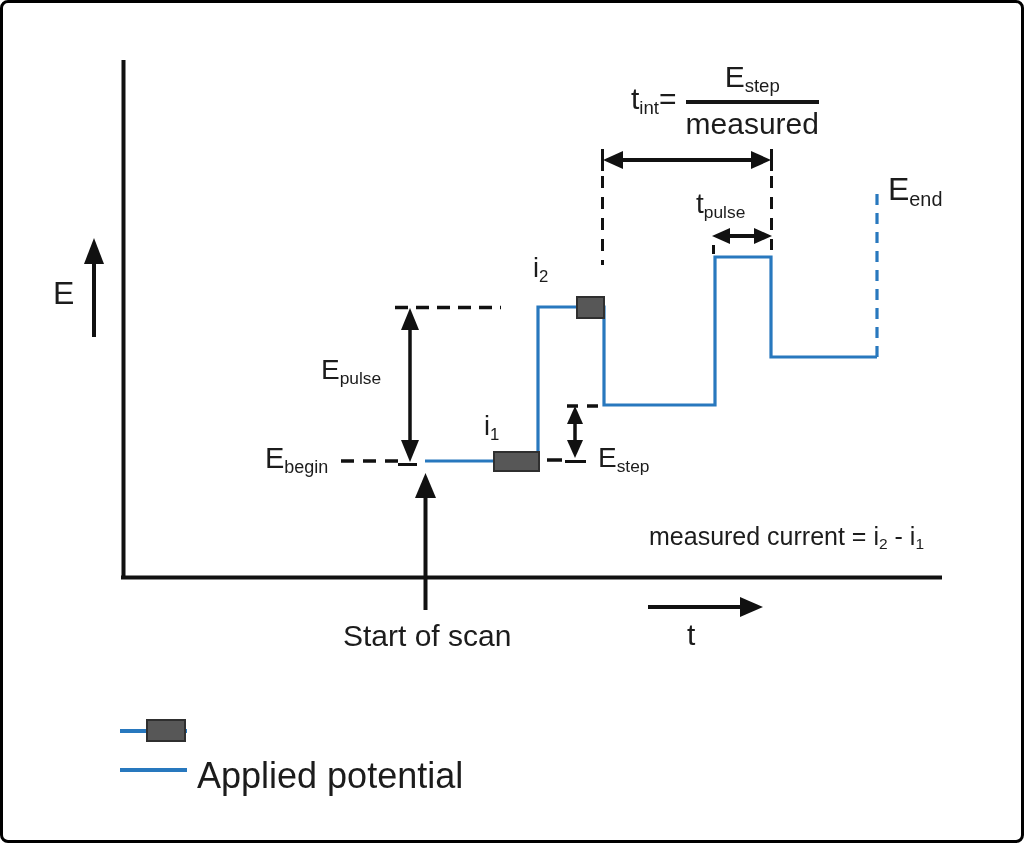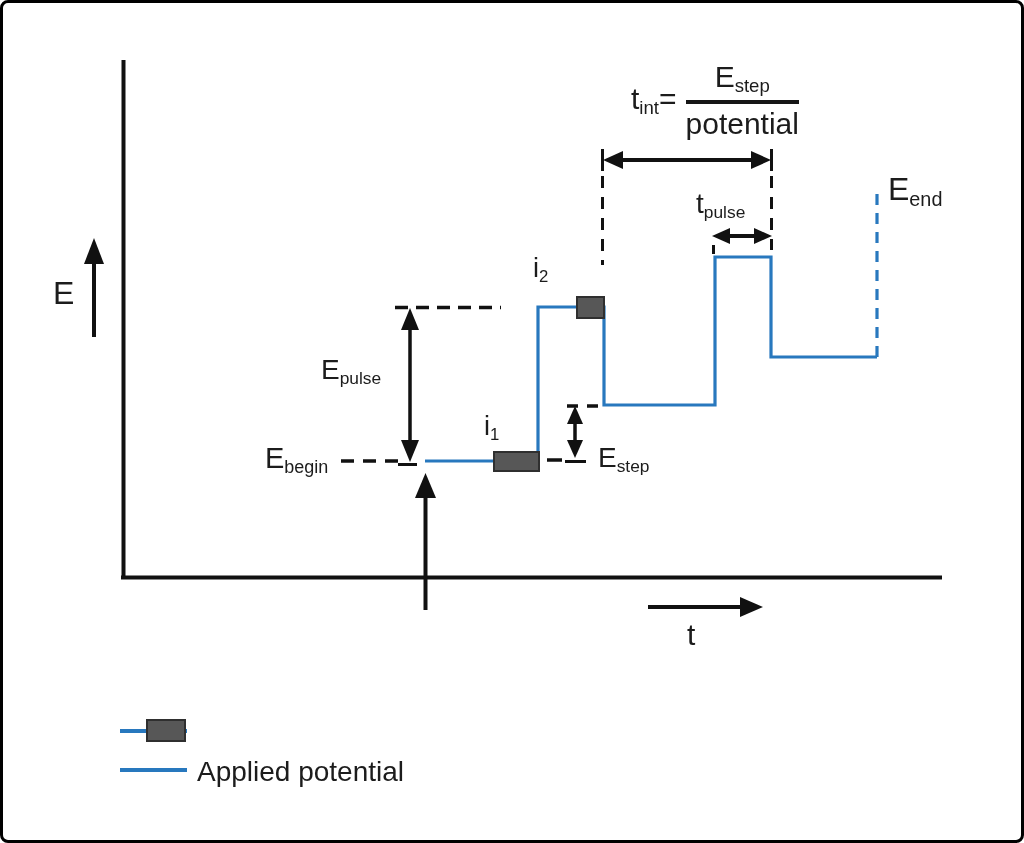--- a/index.html
+++ b/index.html
@@ -79,30 +79,32 @@
     <rect x="147" y="720" width="38" height="21" fill="#575757" stroke="#2f2f2f" stroke-width="2"></rect>
     <line x1="120" y1="770" x2="187" y2="770" stroke="#2878BE" stroke-width="4"></line>
   </svg>
 
   <div class="lbl" style="left:50px;top:274px;font-size:32px;"><span>E</span></div>
 
   <div class="formula" style="left:628px;top:57px;">
     <span class="lhs"><span>t</span><sub>int</sub><span>=</span></span>
     <span class="frac">
       <span class="num" style="display:block;"><span>E</span><sub>step</sub></span>
-      <span class="den" style="display:block;"><span>potential</span></span>
+      <span class="den" style="display:block;"><span>measured</span></span>
     </span>
   </div>
 
   <div class="lbl" style="left:693px;top:186px;font-size:28px;text-align:right;"><span>t</span><sub>pulse</sub></div>
   <div class="lbl" style="left:885px;top:170px;font-size:32px;"><span>E</span><sub>end</sub></div>
   <div class="lbl" style="left:530px;top:251px;font-size:27px;"><span>i</span><sub>2</sub></div>
   <div class="lbl" style="left:481px;top:409px;font-size:27px;"><span>i</span><sub>1</sub></div>
   <div class="lbl" style="left:318px;top:352px;font-size:28px;"><span>E</span><sub>pulse</sub></div>
   <div class="lbl" style="left:262px;top:440px;font-size:29px;"><span>E</span><sub>begin</sub></div>
   <div class="lbl" style="left:595px;top:440px;font-size:28px;"><span>E</span><sub>step</sub></div>
 
+  <div class="lbl" style="left:646px;top:520px;font-size:25px;"><span>measured current = i</span><sub>2</sub><span> - i</span><sub>1</sub></div>
 
+  <div class="lbl" style="left:340px;top:617px;font-size:30px;"><span>Start of scan</span></div>
   <div class="lbl" style="left:684px;top:616px;font-size:30px;"><span>t</span></div>
 
-  <div class="lbl" style="left:194px;top:754px;font-size:28px;"><span>Applied potential</span></div>
+  <div class="lbl" style="left:194px;top:754px;font-size:36px;"><span>Applied potential</span></div>
 
 </div>
 
 </body></html>

